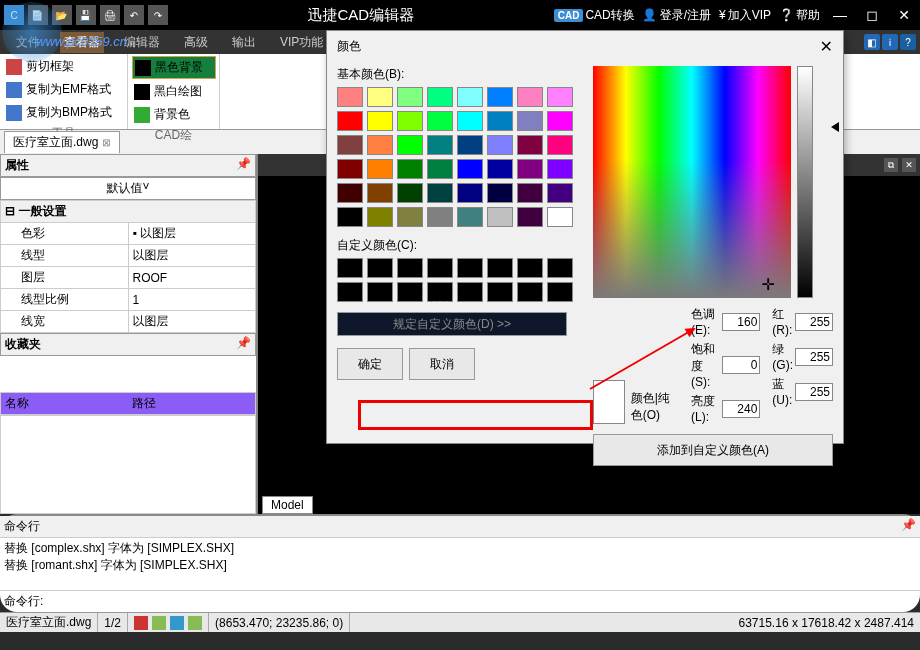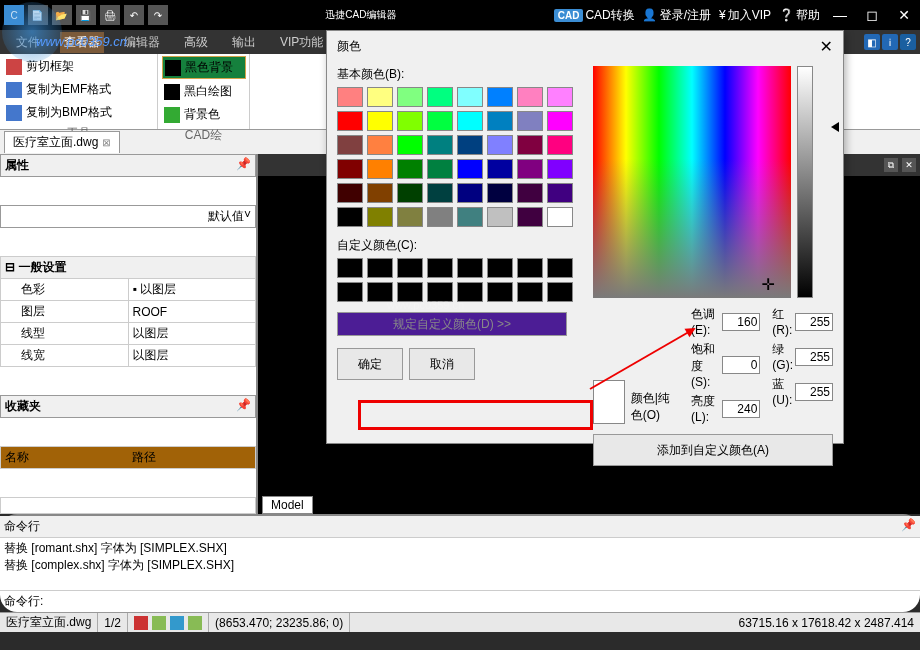--- a/index.html
+++ b/index.html
@@ -1,21 +1,21 @@
 <!DOCTYPE html>
 <html><head>
 <meta charset="utf-8">
 <style>
 * { margin: 0; padding: 0; box-sizing: border-box; font-family: "Microsoft YaHei", sans-serif; font-size: 12px; }
 body { width: 920px; height: 650px; background: #2b2b2b; overflow: hidden; position: relative; }
 
 .titlebar { height: 30px; background: #000; color: #fff; display: flex; align-items: center; }
 .titlebar-left { display: flex; gap: 4px; padding-left: 4px; }
 .titlebar-left .ticon { width: 20px; height: 20px; background: #555; display: flex; align-items: center; justify-content: center; font-size: 10px; }
-.titlebar-title { flex: 1; text-align: center; font-size: 10px; }
+.titlebar-title { flex: 1; text-align: center; font-size: 15px; }
 .titlebar-right { display: flex; align-items: center; gap: 8px; padding-right: 4px; }
 .titlebar-right span { display: flex; align-items: center; gap: 2px; }
 .cad-badge { background: #3b8dd4; color: #fff; padding: 1px 4px; border-radius: 2px; font-size: 10px; font-weight: bold; }
 .win-btn { width: 24px; height: 20px; display: flex; align-items: center; justify-content: center; color: #fff; font-size: 14px; }
 
 .menubar { height: 24px; background: #333; color: #ccc; display: flex; align-items: center; gap: 16px; padding: 0 12px; position: relative; }
 .menubar .mi { padding: 2px 4px; }
 .menubar .active { background: #7b5a3a; color: #fff; }
 .menubar-right { position: absolute; right: 4px; display: flex; gap: 2px; }
 .menubar-right .ic { width: 16px; height: 16px; background: #2268b5; border-radius: 2px; display: flex; align-items: center; justify-content: center; color: #fff; font-size: 10px; }
@@ -26,29 +26,29 @@
 .ribbon-item { display: flex; align-items: center; gap: 4px; padding: 2px; width: 140px; }
 .ribbon-item .ri-icon { width: 16px; height: 16px; background: #4a7; display: inline-block; }
 .ribbon-item.sel { background: #15803d; border: 1px solid #d4a34a; }
 .ribbon-label { text-align: center; color: #666; padding-top: 2px; }
 
 .doc-tabs { height: 24px; background: #f0f0f0; display: flex; align-items: center; padding-left: 4px; }
 .doc-tab { background: #fff; border: 1px solid #999; border-bottom: none; padding: 2px 8px; display: flex; align-items: center; gap: 4px; }
 .doc-tab .x { color: #888; font-size: 10px; }
 
 .middle { display: flex; height: 360px; }
-.sidebar { width: 258px; background: #fff; border-right: 2px solid #888; display: flex; flex-direction: column; gap: 28px; }
+.sidebar { width: 258px; background: #fff; border-right: 2px solid #888; display: flex; flex-direction: column; }
 .panel-hdr { background: #f0f0f0; border: 1px solid #999; padding: 2px 4px; display: flex; justify-content: space-between; font-weight: bold; }
 .panel-hdr .pin { color: #666; }
-.default-sel { border: 1px solid #999; padding: 2px 4px; display: flex; justify-content: flex-end; }
+.default-sel { border: 1px solid #999; padding: 2px 4px; display: flex; justify-content: center; }
 .prop-table { width: 100%; border-collapse: collapse; }
 .prop-table td { border: 1px solid #ccc; padding: 2px 4px; }
 .prop-table .cat { background: #f0f0f0; font-weight: bold; }
 .prop-table .k { padding-left: 20px; width: 50%; }
-.fav-hdr { display: flex; background: #a16207; border: 1px solid #ccc; }
+.fav-hdr { display: flex; background: #8b5cf6; border: 1px solid #ccc; margin-top: 36px; }
 .fav-hdr div { flex: 1; padding: 2px 4px; }
 .fav-body { flex: 1; background: #fff; border: 1px solid #ccc; }
 
 .canvas-area { flex: 1; background: #000; position: relative; display: flex; flex-direction: column; }
 .canvas-top { height: 22px; background: #333; display: flex; justify-content: flex-end; align-items: center; padding: 0 4px; gap: 4px; }
 .canvas-top .cbtn { width: 14px; height: 14px; background: #555; color: #fff; font-size: 9px; display: flex; align-items: center; justify-content: center; }
 .canvas-main { flex: 1; background: #000; position: relative; }
 .model-tab { position: absolute; bottom: 0; left: 4px; background: #fff; border: 1px solid #888; padding: 1px 8px; }
 
 .cmdline { background: #fff; border-top: 2px solid #888; border-radius: 17px; }
@@ -82,21 +82,21 @@
 .spectrum-row { display: flex; position: relative; }
 .values { display: flex; gap: 12px; margin-top: 8px; }
 .vcol { display: flex; flex-direction: column; gap: 4px; }
 .vrow { display: flex; align-items: center; justify-content: flex-end; gap: 2px; }
 .vrow input { width: 38px; height: 18px; border: 1px solid #888; text-align: right; padding-right: 2px; }
 .preview-box { width: 44px; height: 44px; border: 1px solid #888; background: #fff; margin-right: 4px; }
 .preview-wrap { display: flex; align-items: flex-end; gap: 2px; }
 
 .dlg-btn { height: 32px; border: 1px solid #999; background: #e8e8e8; padding: 4px 12px; }
 .dlg-btn.wide { width: 240px; }
-.define-btn { width: 230px; height: 24px; border: 1px solid #999; background: #4c1d95; color: #888; margin-top: 10px; }
+.define-btn { width: 230px; height: 24px; border: 1px solid #999; background: #0f172a; color: #888; margin-top: 10px; }
 .red-box { position: absolute; border: 3px solid #e00; pointer-events: none; }
 .red-box.a { left: 358px; top: 400px; width: 235px; height: 30px; }
 .red-arrow { position: absolute; left: 590px; top: 388px; width: 120px; height: 2px; background: #e00; transform: rotate(-30deg); transform-origin: left; }
 .red-arrow::after { content: ""; position: absolute; right: -2px; top: -4px; border-left: 10px solid #e00; border-top: 5px solid transparent; border-bottom: 5px solid transparent; }
 
 .btn-row { display: flex; gap: 6px; margin-top: 12px; }
 .btn-row button { width: 66px; }
 
 .watermark { position: absolute; color: rgba(255,255,255,0.2); font-size: 11px; }
 .wm-logo { position: absolute; top: 2px; left: 2px; width: 60px; height: 60px; background: radial-gradient(#3b8dd4, transparent); border-radius: 50%; opacity: 0.7; }
@@ -138,21 +138,21 @@
   <span class="mi">输出</span>
   <span class="mi">VIP功能</span>
   <div class="menubar-right">
     <div class="ic">◧</div>
     <div class="ic">ℹ</div>
     <div class="ic" style="background:#1a5fa0">?</div>
   </div>
 </div>
 
 <div class="ribbon">
-  <div class="ribbon-group" style="width:158px">
+  <div class="ribbon-group" style="width:128px">
     <div class="ribbon-items" style="flex-direction:column">
       <div class="ribbon-item">
           <span class="ri-icon" style="background:#c44"></span>
           <span>剪切框架</span>
         </div>
       <div class="ribbon-item">
           <span class="ri-icon" style="background:#47c"></span>
           <span>复制为EMF格式</span>
         </div>
       <div class="ribbon-item">
@@ -201,26 +201,30 @@
     <table class="prop-table">
       <tbody>
           <tr>
             <td class="cat" colspan="2">⊟ <span>一般设置</span></td>
           </tr>
       <tr>
             <td class="k">色彩</td>
             <td>▪ <span>以图层</span></td>
           </tr>
       <tr>
+            <td class="k">线型</td>
+            <td>以图层</td>
+          </tr>
+      <tr>
             <td class="k">图层</td>
             <td>ROOF</td>
           </tr>
       <tr>
-            <td class="k">线型</td>
-            <td>以图层</td>
+            <td class="k">线型比例</td>
+            <td>1</td>
           </tr>
       <tr>
             <td class="k">线宽</td>
             <td>以图层</td>
           </tr>
     </tbody>
       </table>
     <div class="panel-hdr">
       <span>收藏夹</span>
         <span class="pin">📌</span>
@@ -242,22 +246,22 @@
     </div>
   </div>
 </div>
 
 <div class="cmdline">
   <div class="cmd-hdr">
     <span>命令行</span>
       <span class="pin">📌</span>
   </div>
   <div class="cmd-log">
+    <div>替换 [complex.shx] 字体为 [SIMPLEX.SHX]</div>
     <div>替换 [romant.shx] 字体为 [SIMPLEX.SHX]</div>
-    <div>替换 [complex.shx] 字体为 [SIMPLEX.SHX]</div>
   </div>
   <div class="cmd-input">
     <span>命令行:</span>
   </div>
 </div>
 
 <div class="statusbar">
   <div class="sb-sec">医疗室立面.dwg</div>
   <div class="sb-sec">1/2</div>
   <div class="sb-sec">

